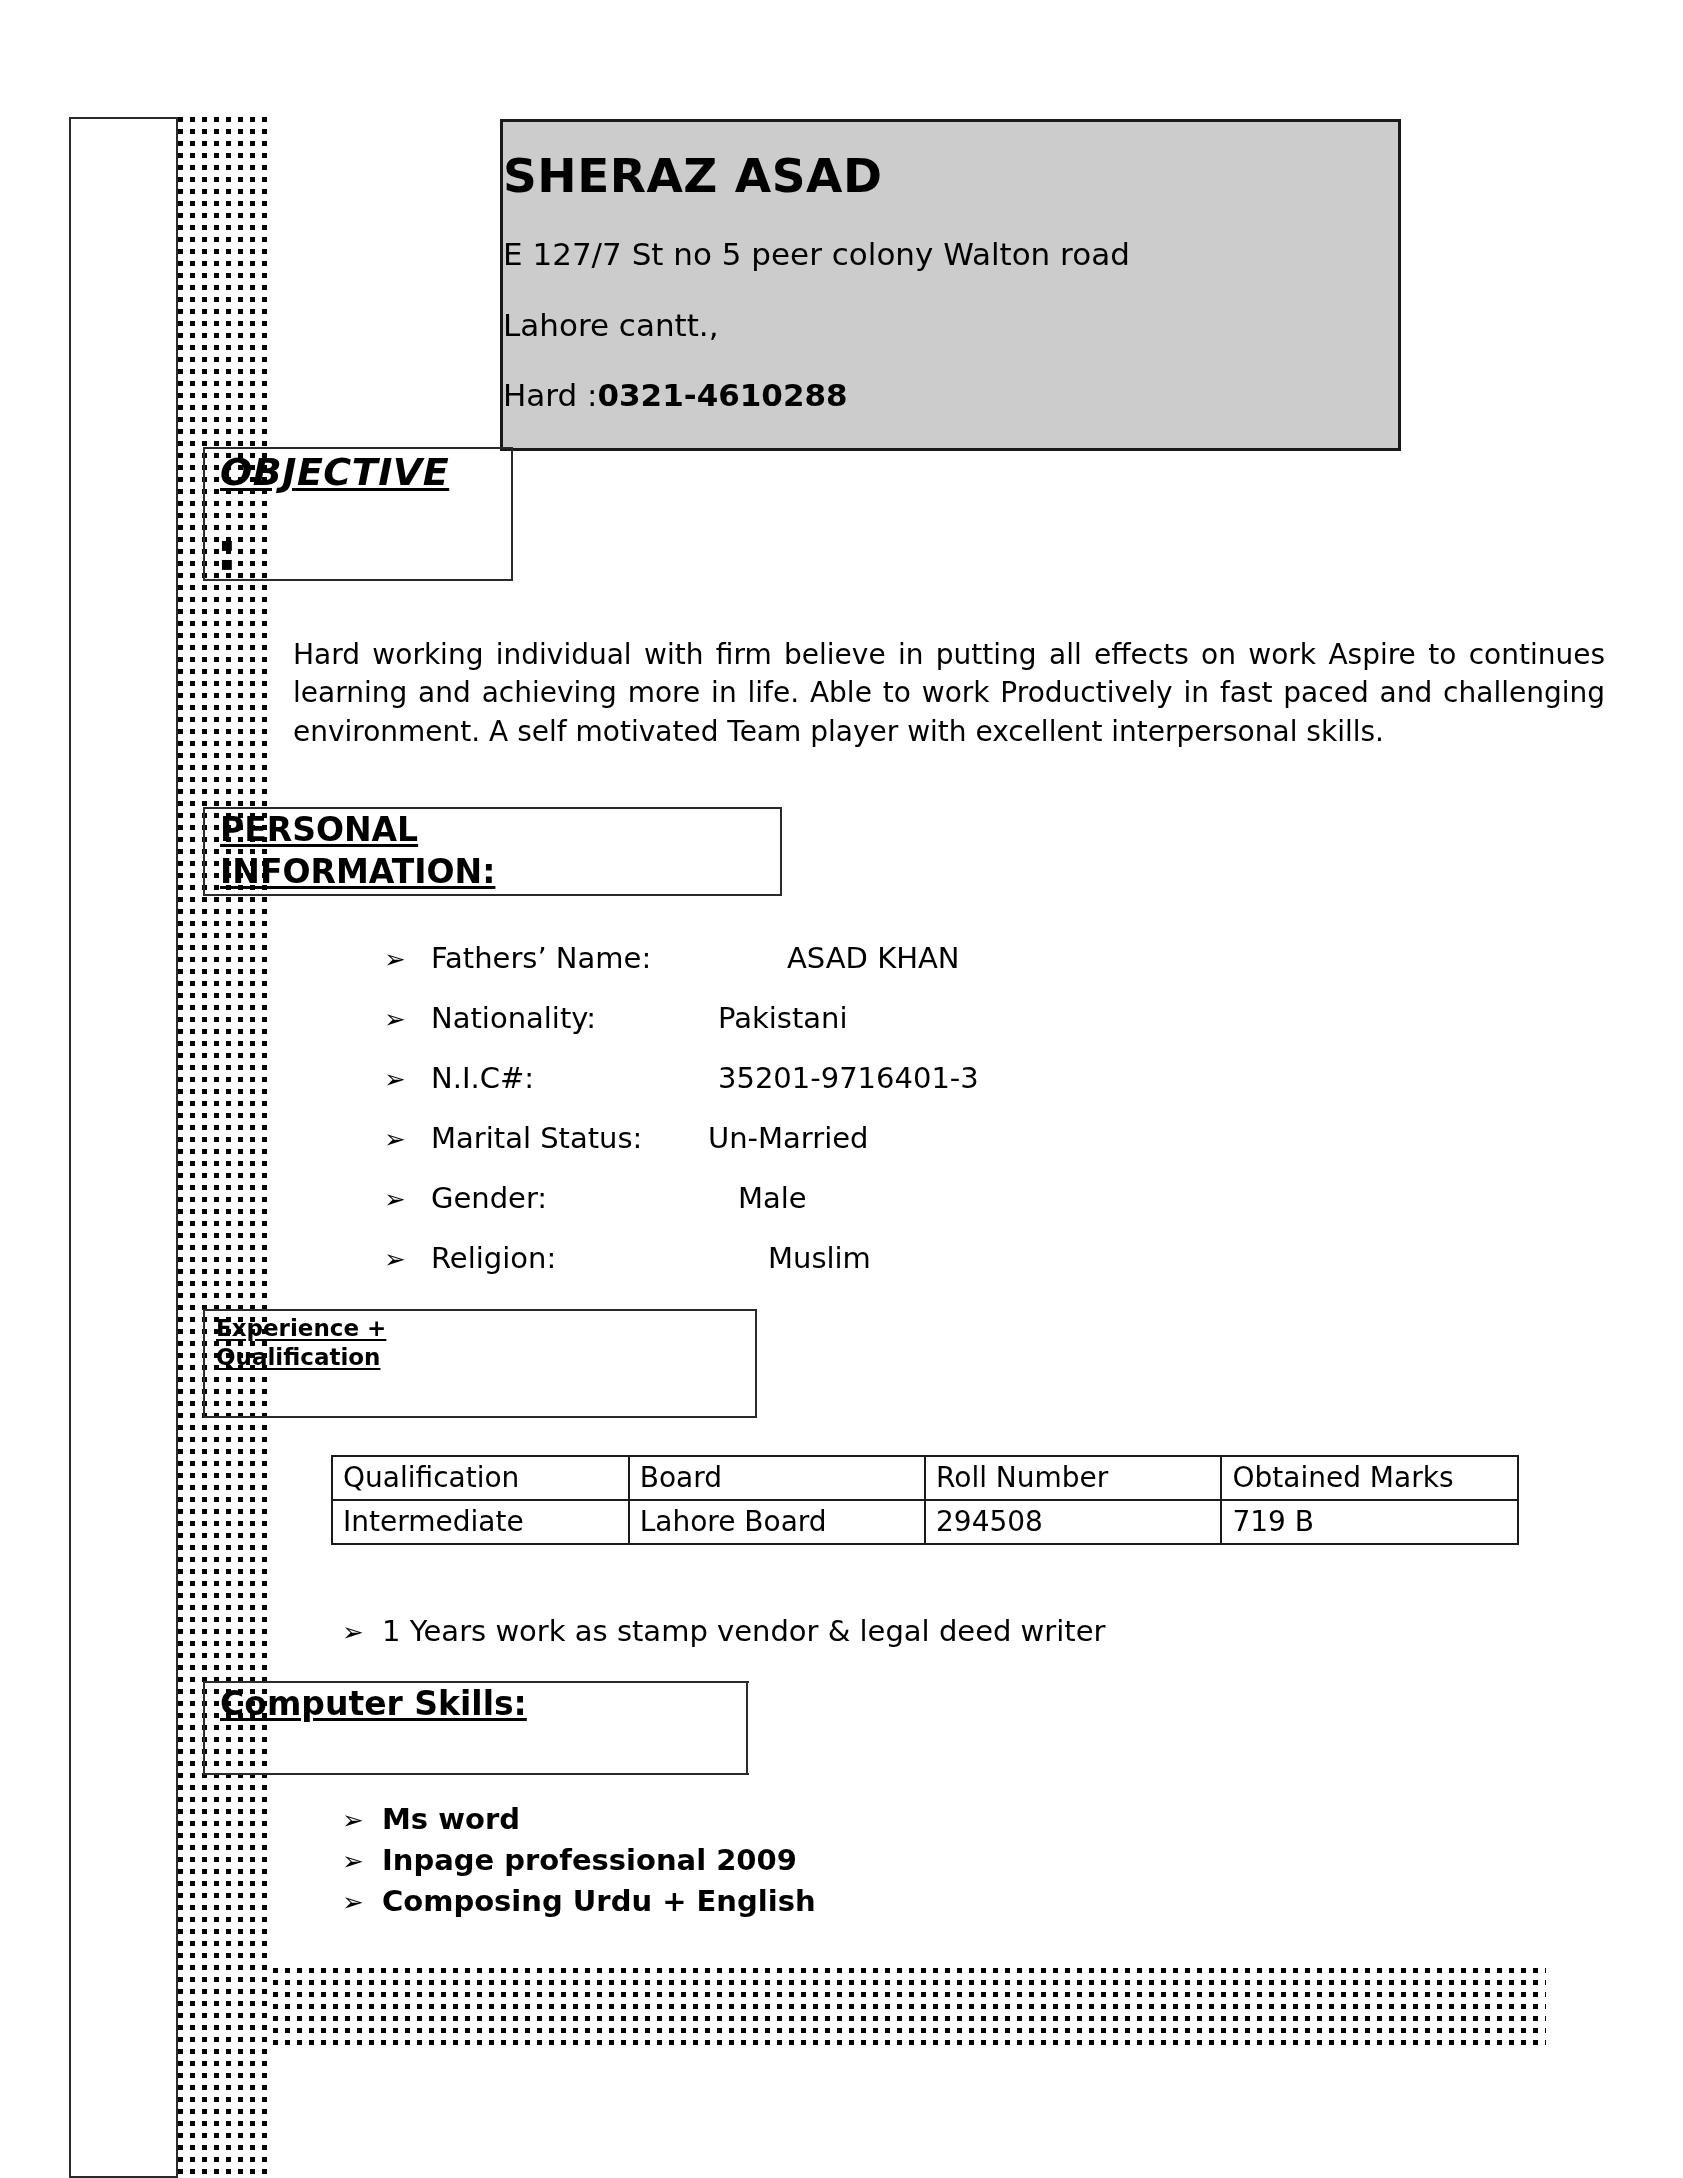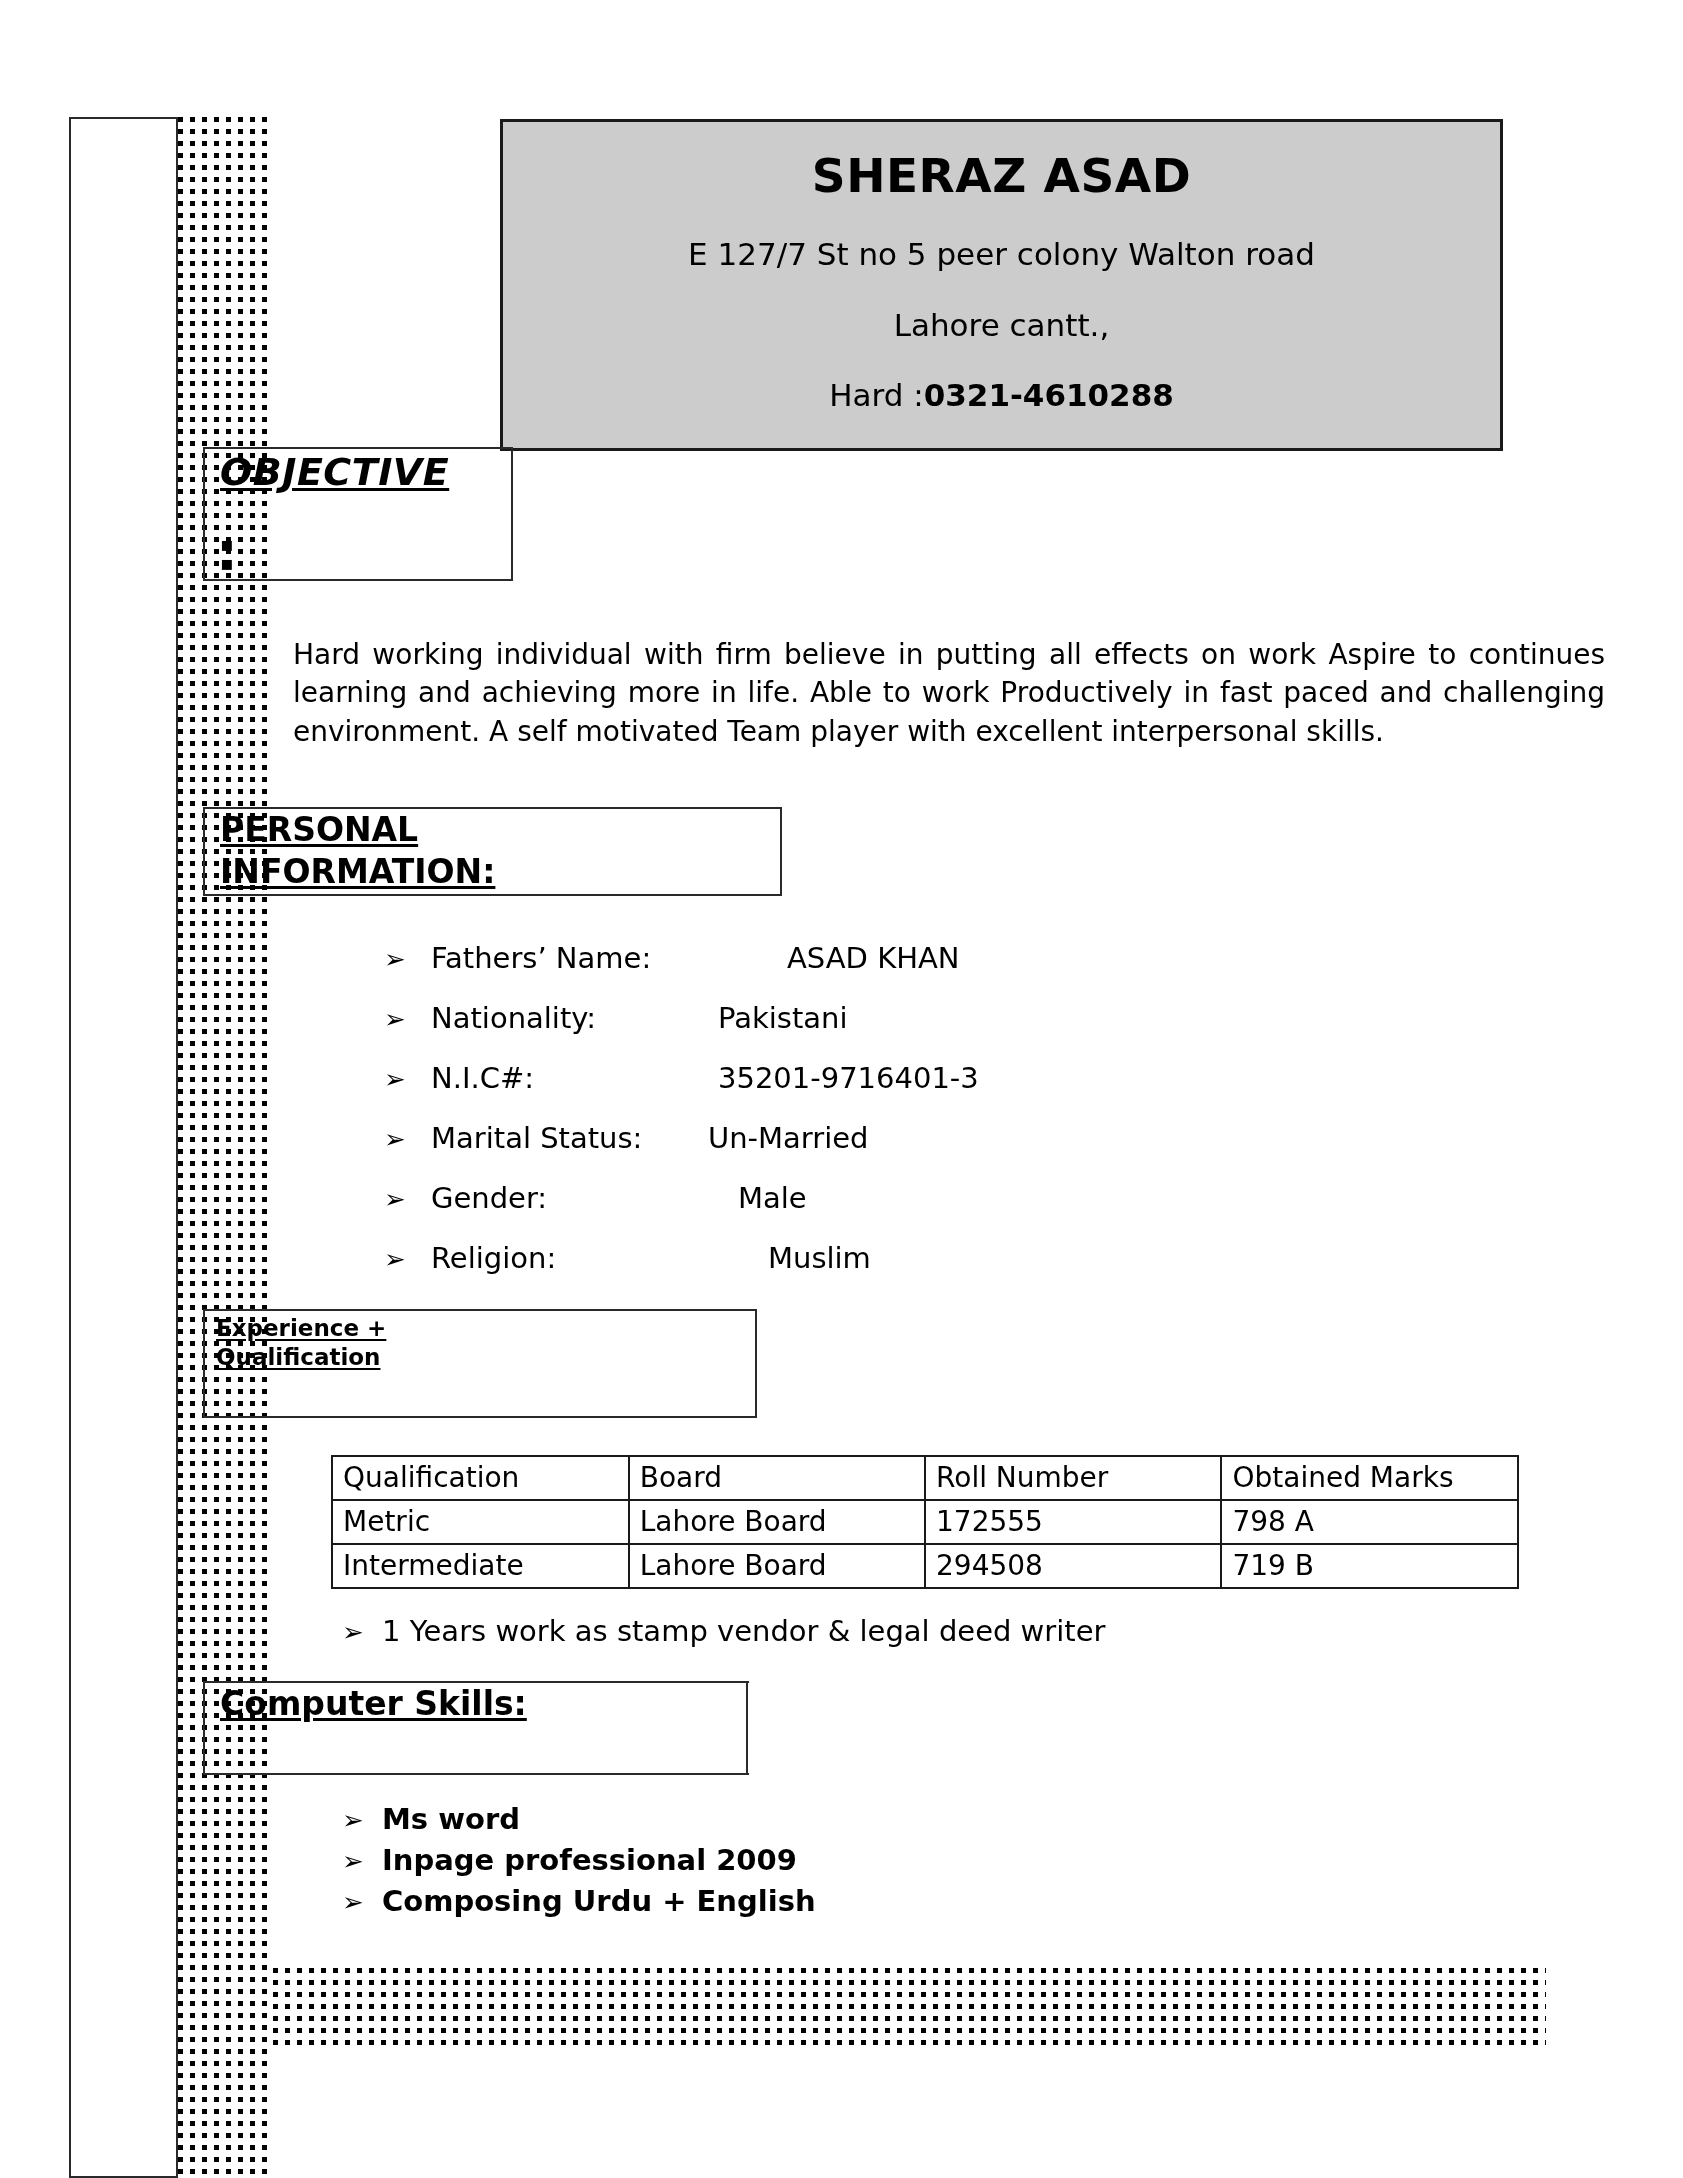--- a/index.html
+++ b/index.html
@@ -65,26 +65,25 @@
       repeating-linear-gradient(to right, #000 0 5px, transparent 5px 12px),
       repeating-linear-gradient(to bottom, #000 0 5px, transparent 5px 12px);
     mask-composite: intersect;
   }
 
   
   .header-box {
     position: absolute;
     left: 500px;
     top: 119px;
-    width: 1003px;
+    width: 901px;
     height: 332px;
     background: #cccccc;
     border: 3px solid #1a1a1a;
     box-sizing: border-box;
-    text-align: center;
     padding-top: 16px;
   }
   .header-name {
     font-size: 47px;
     font-weight: bold;
     letter-spacing: 0.5px;
     margin: 10px 0 0 0;
     line-height: 1.2;
   }
   .header-line {
@@ -349,26 +348,20 @@
   <thead>
       <tr id="qual-head">
         <th>Qualification</th>
         <th>Board</th>
         <th>Roll Number</th>
         <th>Obtained Marks</th>
       </tr>
     </thead>
   <tbody id="qual-body">
       <tr>
-        <td>Metric</td>
-        <td>Lahore Board</td>
-        <td>172555</td>
-        <td>798 A</td>
-      </tr>
-      <tr>
         <td>Intermediate</td>
         <td>Lahore Board</td>
         <td>294508</td>
         <td>719 B</td>
       </tr>
     </tbody>
 </table>
 
 <div class="exp-list" id="exp-list">
     <div class="exp-row">

